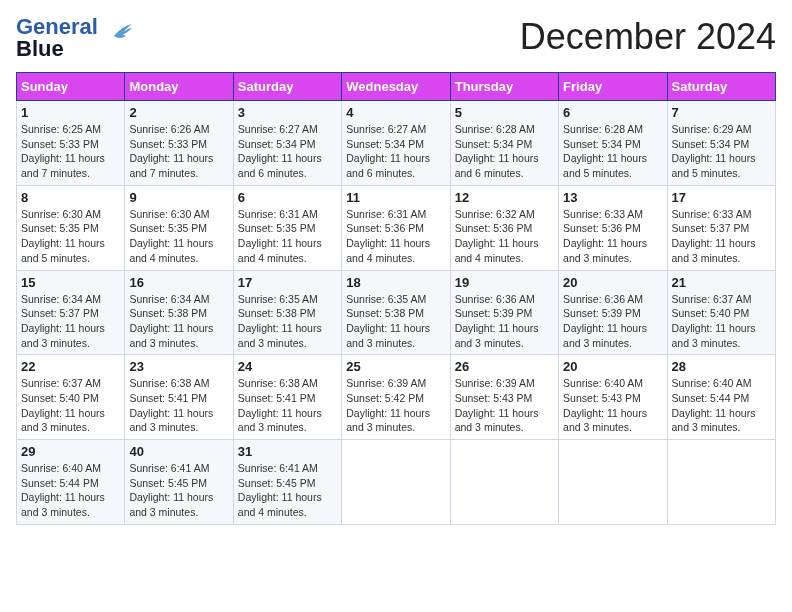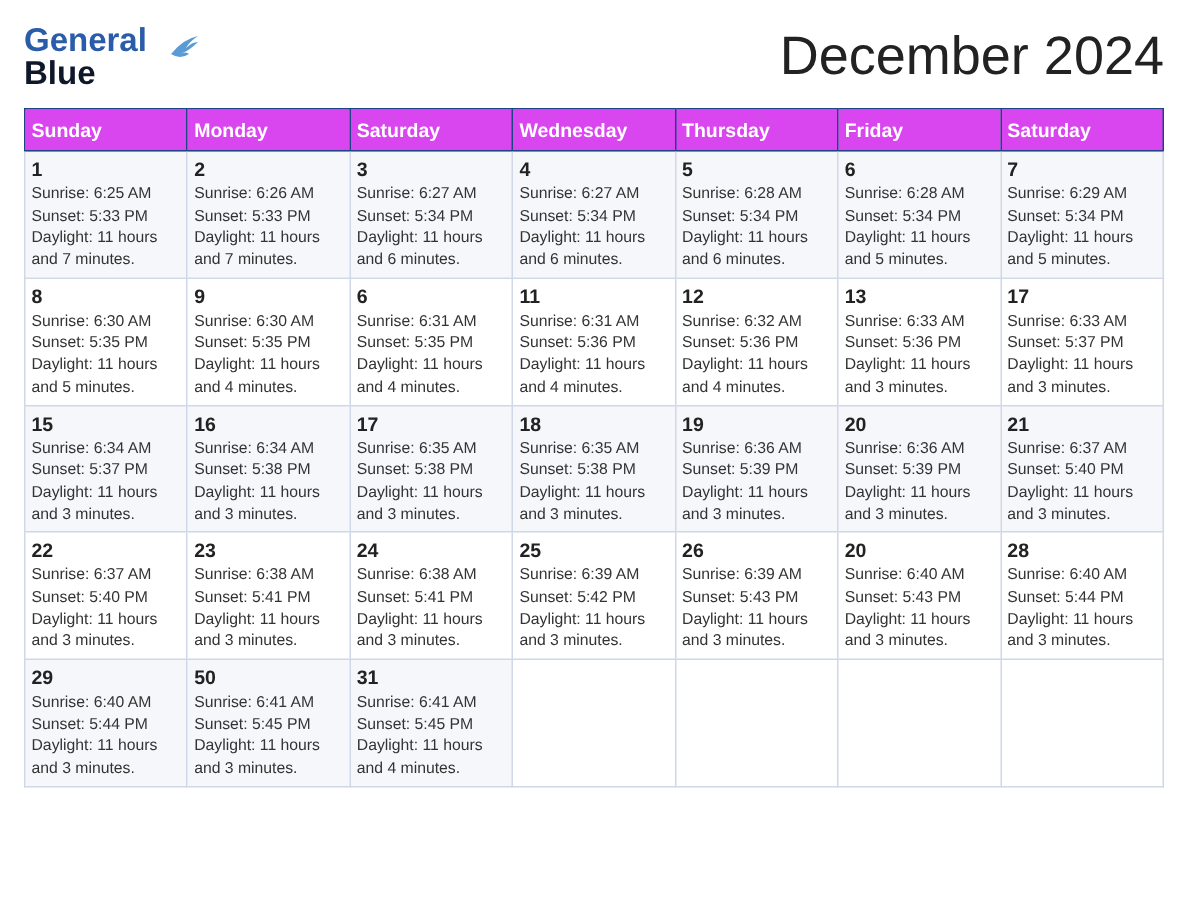--- a/index.html
+++ b/index.html
@@ -234,21 +234,21 @@
           <span class="day-num">28</span>
 <div class="day-info">Sunrise: 6:40 AM<br>Sunset: 5:44 PM<br>Daylight: 11 hours and 3 minutes.</div>
         </td>
       </tr>
       <tr>
         <td>
           <span class="day-num">29</span>
 <div class="day-info">Sunrise: 6:40 AM<br>Sunset: 5:44 PM<br>Daylight: 11 hours and 3 minutes.</div>
         </td>
         <td>
-          <span class="day-num">50</span>
+          <span class="day-num">40</span>
 <div class="day-info">Sunrise: 6:41 AM<br>Sunset: 5:45 PM<br>Daylight: 11 hours and 3 minutes.</div>
         </td>
         <td>
           <span class="day-num">31</span>
 <div class="day-info">Sunrise: 6:41 AM<br>Sunset: 5:45 PM<br>Daylight: 11 hours and 4 minutes.</div>
         </td>
         <td class="empty-cell"></td>
         <td class="empty-cell"></td>
         <td class="empty-cell"></td>
         <td class="empty-cell"></td>

